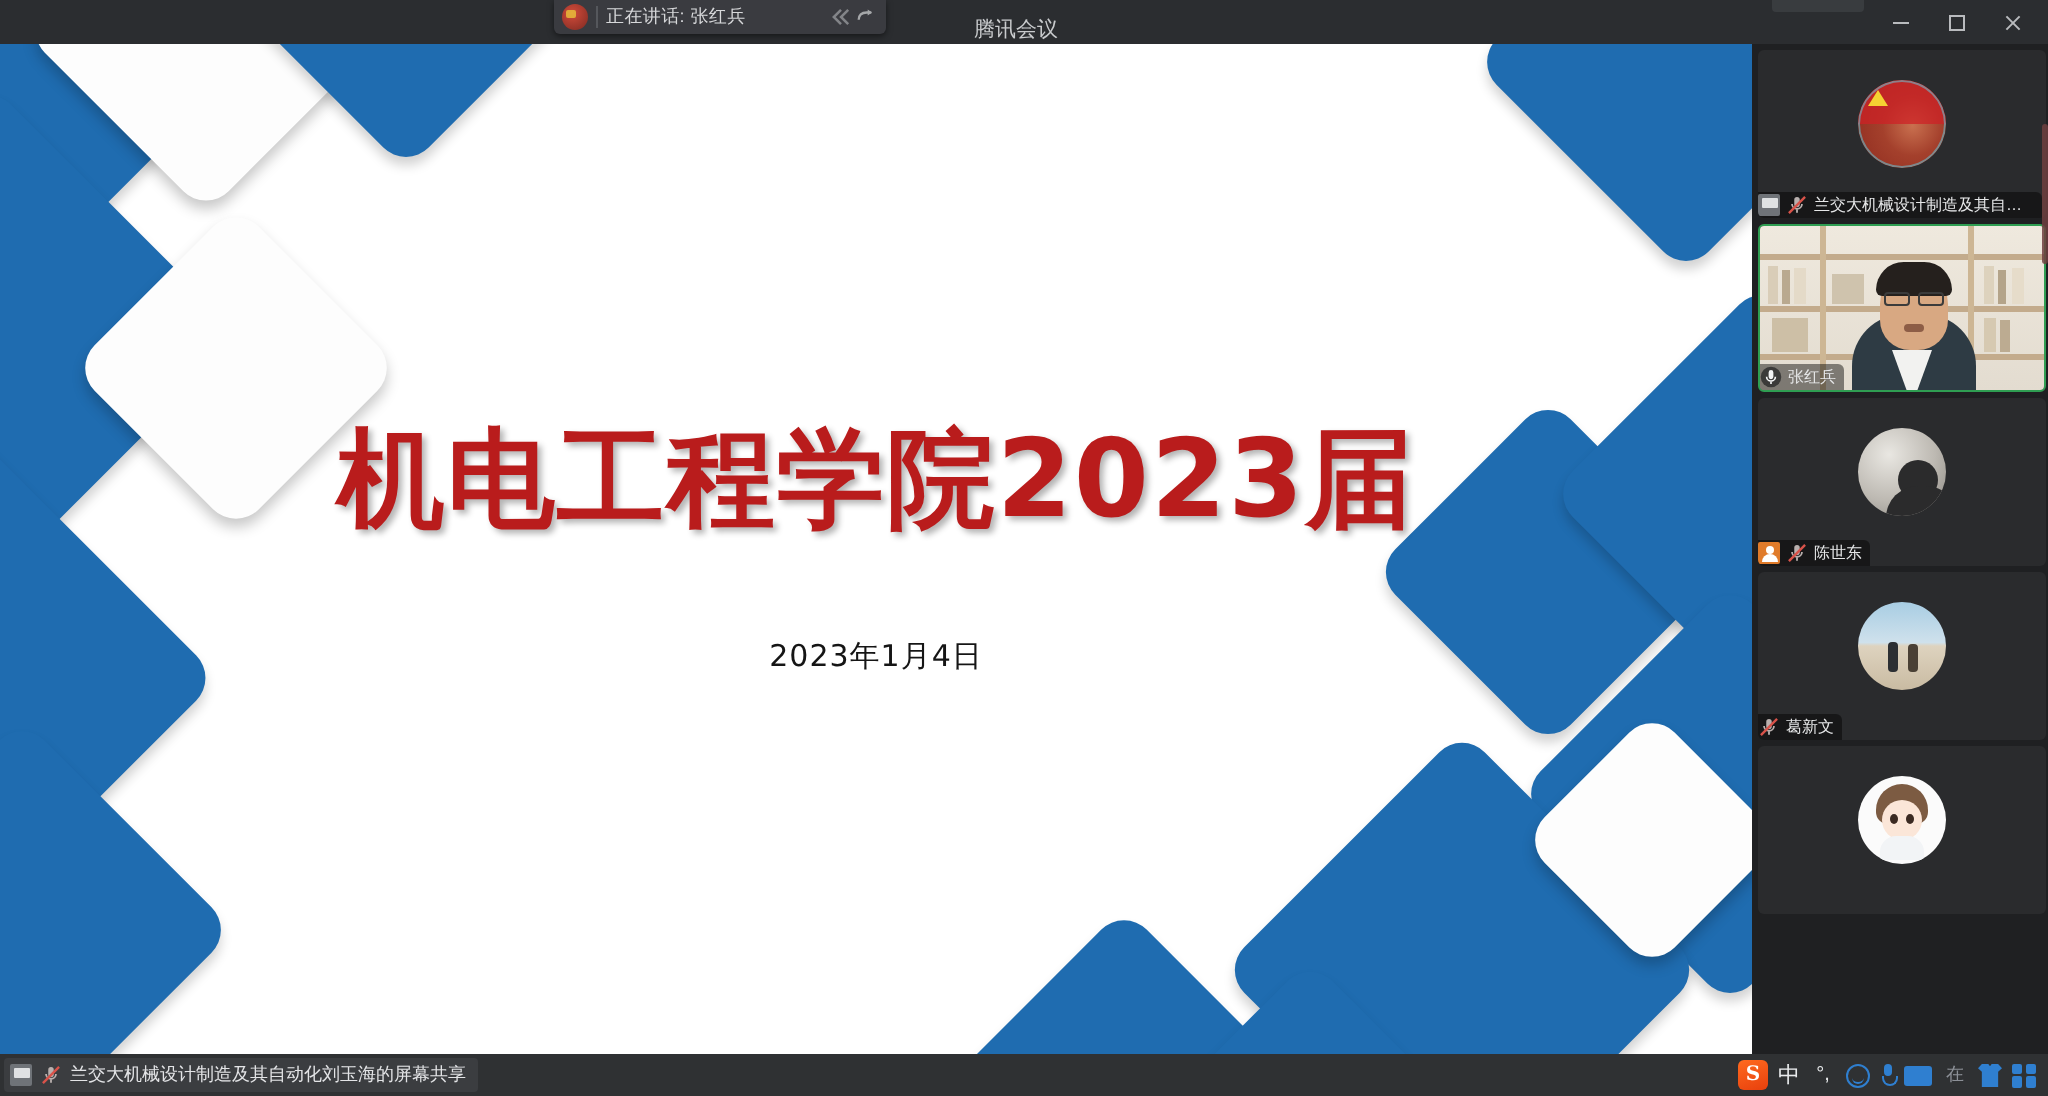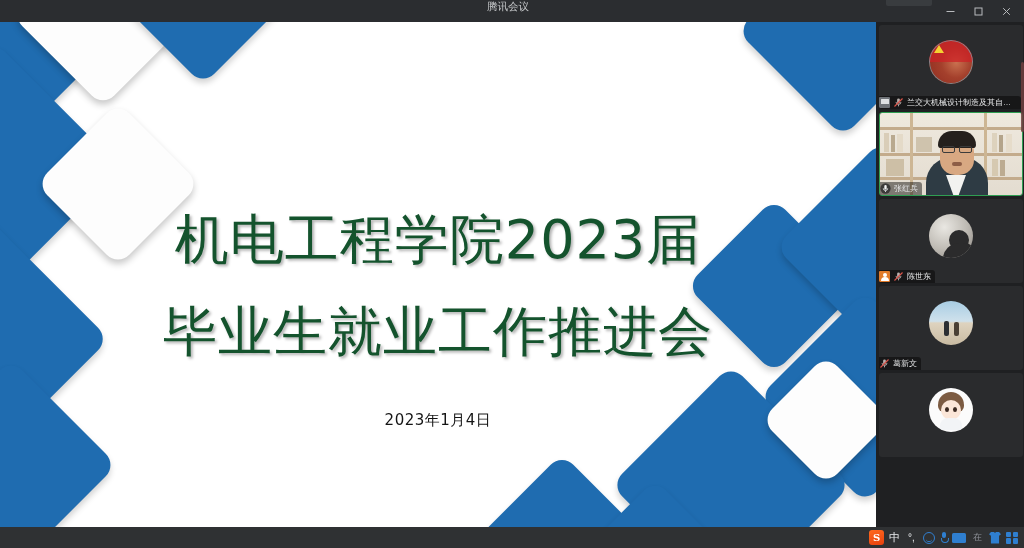--- a/index.html
+++ b/index.html
@@ -21,21 +21,21 @@
      flex:0 0 auto; position:relative; overflow:hidden;}
   .pill-av::after{content:"";position:absolute;left:2px;top:3px;width:5px;height:4px;
      background:#e8c33a;border-radius:1px;opacity:.8;}
   .pill-div{ width:1px;height:11px;background:#55575c;flex:0 0 auto;}
   .pill-txt{ color:#d7d8da; font-size:9px; white-space:nowrap; letter-spacing:.2px;
      flex:1 1 auto; overflow:hidden;}
   .pill-icons{ display:flex; gap:3px; align-items:center; flex:0 0 auto; padding-right:2px;}
   .pill-ic{ width:9px;height:9px; opacity:.75; }
 
   .win-title{ position:absolute; left:0; top:0; width:1024px; height:22px;
-     display:flex; align-items:flex-start; justify-content:center;
+     display:flex; align-items:flex-end; justify-content:center;
      color:#c9cbcd; font-size:10.5px; pointer-events:none; }
   .win-title span{ margin-left:-8px; }
 
   .wctrls{ position:absolute; right:4px; top:0; height:22px; display:flex; align-items:center; gap:0px;}
   .wbtn{ width:28px;height:20px; display:flex; align-items:center; justify-content:center;
      color:#b9bbbe; font-size:11px; }
   .wbtn svg{ display:block; }
 
   
   .edge-stub{ position:absolute; right:92px; top:0; width:46px; height:6px;
@@ -48,21 +48,21 @@
           background:#ffffff; overflow:hidden; }
 
   .sq{ position:absolute; border-radius:16px; transform:rotate(45deg); }
   .sq.blue{ background:#1f6cb0; box-shadow:3px 3px 6px rgba(0,0,0,.18); }
   .sq.white{ background:#fdfdfd; box-shadow:3px 3px 7px rgba(0,0,0,.22); }
 
   .slide-title{ position:absolute; left:0; top:0; width:876px; height:505px;
      display:flex; flex-direction:column; align-items:center; justify-content:flex-start;
      pointer-events:none; }
   .t-line{ font-family:"DejaVu Sans","Liberation Sans",sans-serif;
-     font-size:54px; font-weight:400; color:#14532d; letter-spacing:1px;
+     font-size:54px; font-weight:700; color:#b91c1c; letter-spacing:1px;
      text-shadow:2px 2px 3px rgba(0,0,0,.30); line-height:1; white-space:nowrap; }
   .t1{ margin-top:191px; }
   .t2{ margin-top:38px; }
   .t-date{ margin-top:52px; font-size:15px; color:#151515; letter-spacing:.5px;
      font-family:"DejaVu Sans","Liberation Sans",sans-serif; }
 
   
   .rail{ position:absolute; left:876px; top:22px; width:148px; height:505px;
      background:#1f2022; padding:3px 2px 0 2px; overflow:hidden; }
   .tile{ position:relative; width:144px; height:84px; margin:0 0 3px 1px;
@@ -147,20 +147,35 @@
       </div>
       <div class="wbtn close">
         <svg width="11" height="11" viewBox="0 0 11 11">
             <line x1="2.2" y1="2.2" x2="8.8" y2="8.8" stroke="#b9bbbe" stroke-width="1"></line>
             <line x1="8.8" y1="2.2" x2="2.2" y2="8.8" stroke="#b9bbbe" stroke-width="1"></line>
           </svg>
       </div>
     </div>
   </div>
 
+  <div class="speaking-pill">
+    <div class="pill-av"></div>
+    <div class="pill-div"></div>
+    <div class="pill-txt">正在讲话: 张红兵</div>
+    <div class="pill-icons">
+      <svg class="pill-ic" viewBox="0 0 10 10">
+          <path d="M5 1 L1 5 L5 9" fill="none" stroke="#9b9da0" stroke-width="1.4"></path>
+          <path d="M9 1 L5 5 L9 9" fill="none" stroke="#9b9da0" stroke-width="1.4"></path>
+        </svg>
+      <svg class="pill-ic" viewBox="0 0 10 10">
+          <path d="M1.5 6.5 Q1.5 2.5 6 2.5 L8.5 2.5" fill="none" stroke="#c9cbcd" stroke-width="1.3"></path>
+          <path d="M6.5 0.8 L8.9 2.5 L6.5 4.2" fill="#c9cbcd"></path>
+        </svg>
+    </div>
+  </div>
 
   <div class="stage">
     <div class="slide">
 
       <div class="sq blue" style="left:-70px;  top:-70px;  width:160px; height:160px;"></div>
       <div class="sq white" style="left:38px;   top:-72px;  width:130px; height:130px;"></div>
       <div class="sq blue" style="left:128px;  top:-118px; width:150px; height:150px;"></div>
       <div class="sq blue" style="left:-96px;  top:56px;   width:180px; height:180px;"></div>
       <div class="sq white" style="left:60px;   top:104px;  width:116px; height:116px;"></div>
       <div class="sq blue" style="left:-120px; top:222px;  width:190px; height:190px;"></div>
@@ -170,21 +185,20 @@
       <div class="sq blue" style="left:712px;  top:202px;  width:124px; height:124px;"></div>
       <div class="sq blue" style="left:806px;  top:150px;  width:150px; height:150px;"></div>
       <div class="sq blue" style="left:790px;  top:300px;  width:150px; height:150px;"></div>
       <div class="sq blue" style="left:646px;  top:378px;  width:170px; height:170px;"></div>
       <div class="sq white" style="left:780px;  top:352px;  width:92px;  height:92px;"></div>
       <div class="sq blue" style="left:498px;  top:458px;  width:128px; height:128px;"></div>
       <div class="sq blue" style="left:600px;  top:480px;  width:110px; height:110px;"></div>
 
       <div class="slide-title">
         <div class="t-line t1">机电工程学院2023届</div>
-        <div class="t-line t2">毕业生就业工作推进会</div>
         <div class="t-date">2023年1月4日</div>
       </div>
     </div>
   </div>
 
   <div class="rail">
 
     <div class="tile">
       <div class="av" style="background:radial-gradient(circle at 62% 52%,#c9704f 0%,#a4402c 42%,#8e2a1e 100%);">
         <div style="position:absolute;left:0;top:0;width:100%;height:50%;background:#cf2026;opacity:.72;"></div>
@@ -283,20 +297,30 @@
         <div style="position:absolute;left:24px;top:19px;width:4px;height:5px;border-radius:50%;background:#3b2a22;"></div>
         <div style="position:absolute;left:11px;top:30px;width:22px;height:12px;border-radius:8px 8px 0 0;background:#f2f4f6;"></div>
       </div>
 
     </div>
 
     <div class="rail-sb"></div>
   </div>
 
   <div class="taskbar">
+    <div class="tb-share">
+      <span class="ic ic-share"></span>
+      <svg class="ic" viewBox="0 0 12 12">
+        <path d="M6 1.6a1.5 1.5 0 0 1 1.5 1.5v2.6a1.5 1.5 0 0 1-3 0V3.1A1.5 1.5 0 0 1 6 1.6z" fill="#b9b0ae"></path>
+        <path d="M3.3 5.4a2.7 2.7 0 0 0 5.4 0" fill="none" stroke="#b9b0ae" stroke-width="1"></path>
+        <path d="M6 8.3v1.9" stroke="#b9b0ae" stroke-width="1"></path>
+        <line x1="1.6" y1="10.4" x2="10.4" y2="1.6" stroke="#d9534a" stroke-width="1.3"></line>
+      </svg>
+      <span class="nm">兰交大机械设计制造及其自动化刘玉海的屏幕共享</span>
+    </div>
 
     <div class="tray">
       <span class="sogou">S</span>
       <span class="cn">中</span>
       <span class="tg">°,</span>
       <span class="smiley"></span>
       <span class="mic-t"></span>
       <span class="kbd"></span>
       <span class="tg" style="color:#8c9097;font-size:9px;">在</span>
       <span class="shirt"></span>

